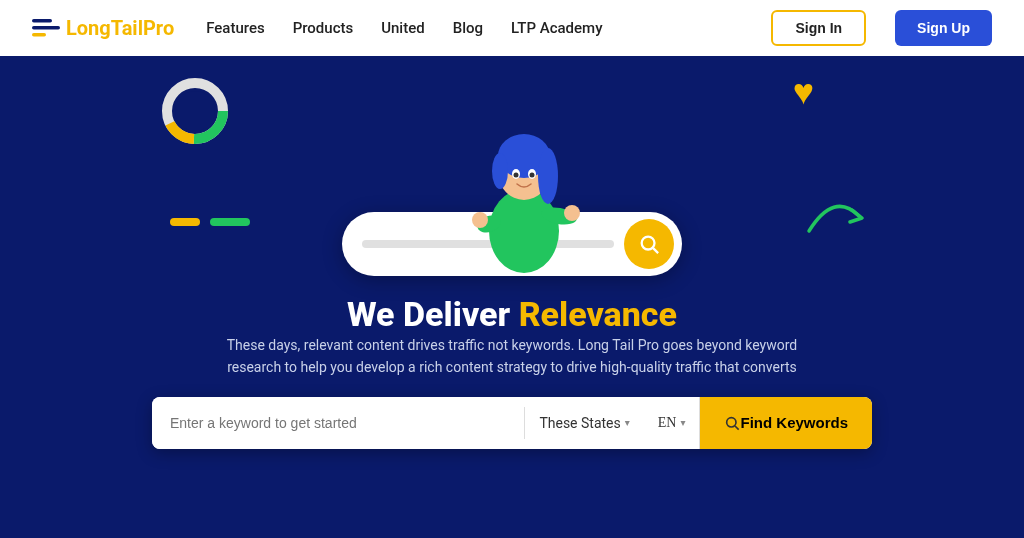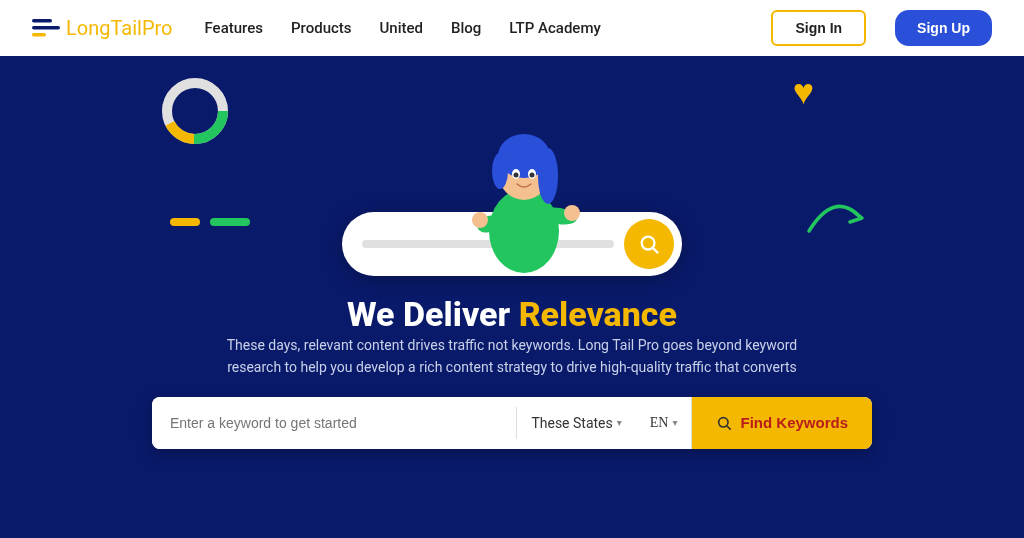--- a/index.html
+++ b/index.html
@@ -27,21 +27,21 @@
       text-decoration: none;
       flex-shrink: 0;
     }
     .logo-icon {
       display: flex;
       align-items: center;
       color: #0a1a6b;
     }
     .logo-text {
       font-size: 20px;
-      font-weight: 400;
+      font-weight: 700;
       color: #0a1a6b;
     }
     .logo-text span {
       color: #f5b800;
     }
     .nav-links {
       display: flex;
       align-items: center;
       gap: 28px;
       flex: 1;
@@ -64,21 +64,21 @@
       border-radius: 6px;
       font-size: 14px;
       font-weight: 600;
       cursor: pointer;
     }
     .btn-signup {
       padding: 8px 22px;
       border: none;
       background: #2a4fd8;
       color: #fff;
-      border-radius: 14px;
+      border-radius: 6px;
       font-size: 14px;
       font-weight: 600;
       cursor: pointer;
     }
 
     
     .hero {
       background: #0a1a6b;
       display: flex;
       flex-direction: column;
@@ -271,30 +271,29 @@
       color: #333;
       border-right: 1px solid #ddd;
       font-family: Liberation Serif, serif;
     }
     .lang-selector .chevron {
       font-size: 10px;
       color: #888;
     }
     .find-btn {
       background: #f5b800;
-      color: #b91c1c;
+      color: #000000;
       border: none;
       height: 100%;
       padding: 0 24px;
       font-size: 15px;
       font-weight: 700;
       cursor: pointer;
       display: flex;
       align-items: center;
-      gap: 8px;
       white-space: nowrap;
     }
     .find-btn svg {
       width: 16px;
       height: 16px;
       fill: none;
       stroke: #333;
       stroke-width: 2.5;
     }
   </style>

